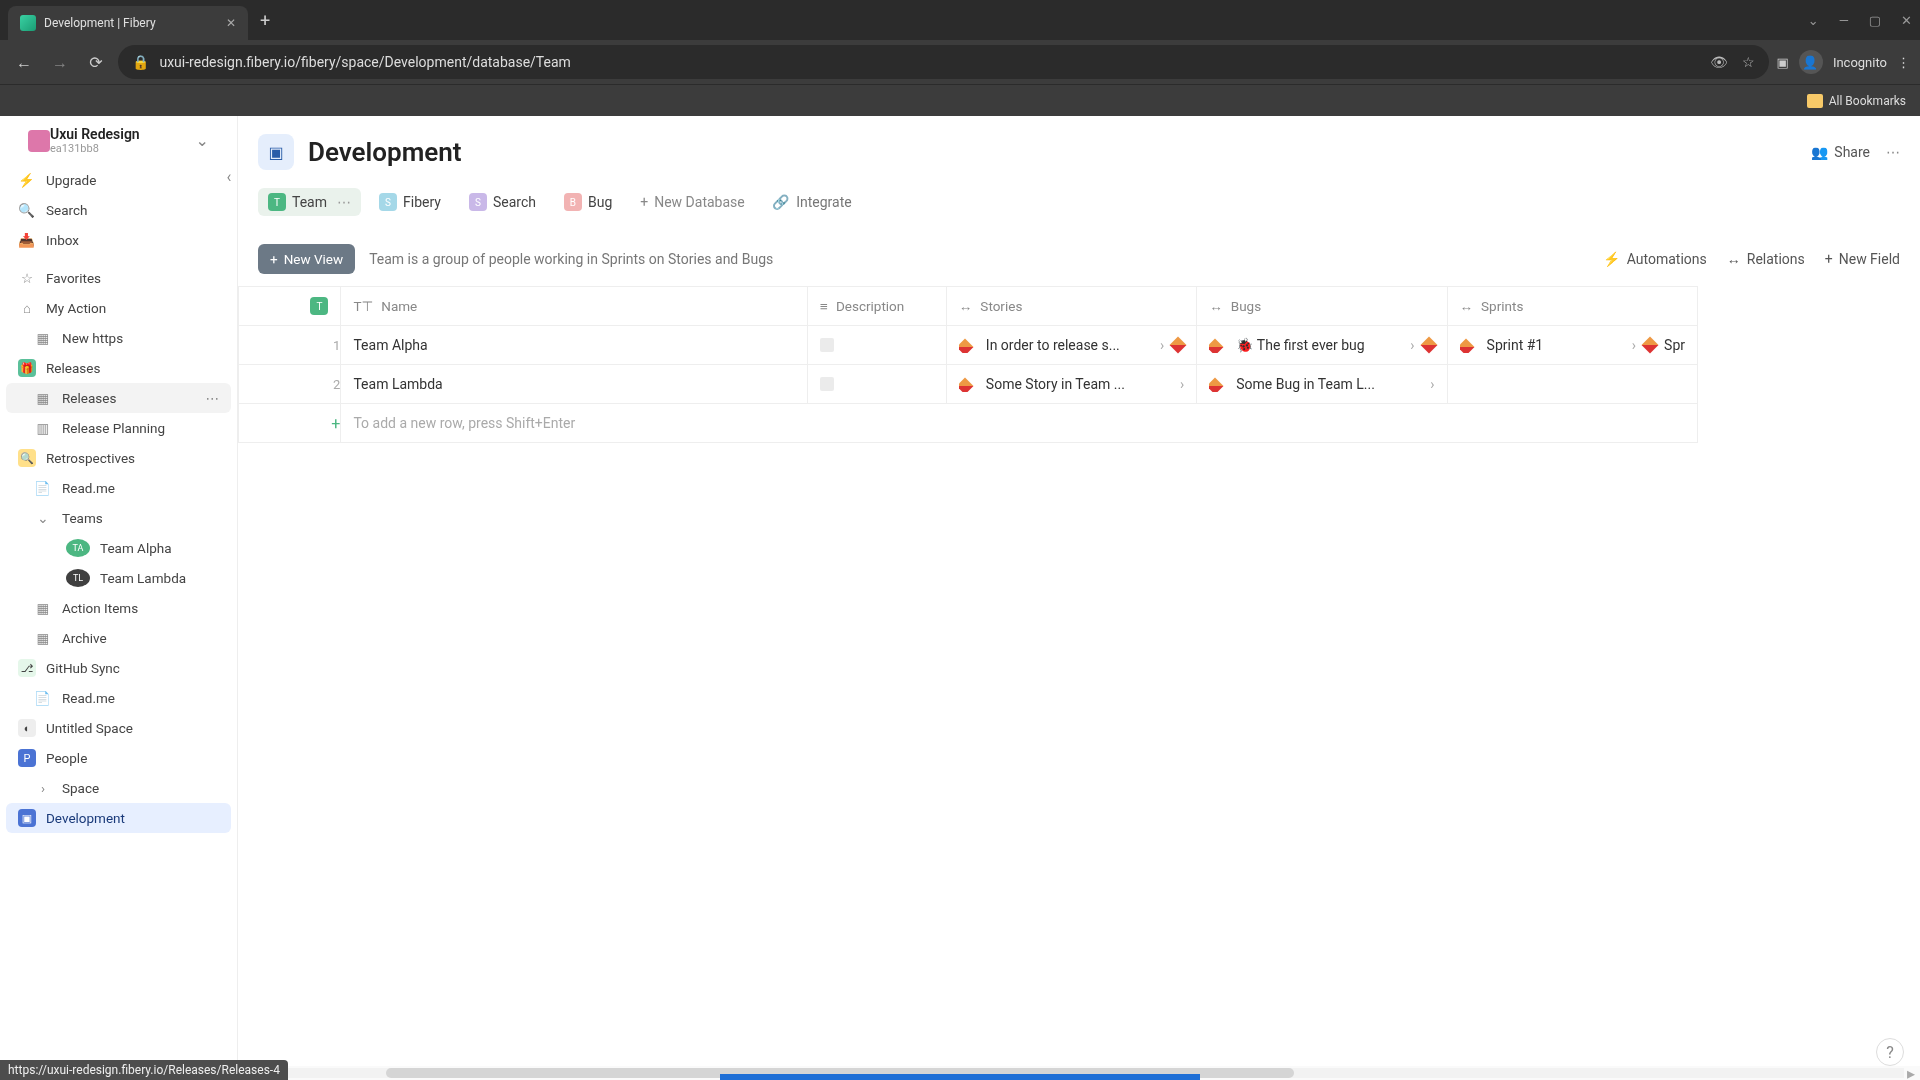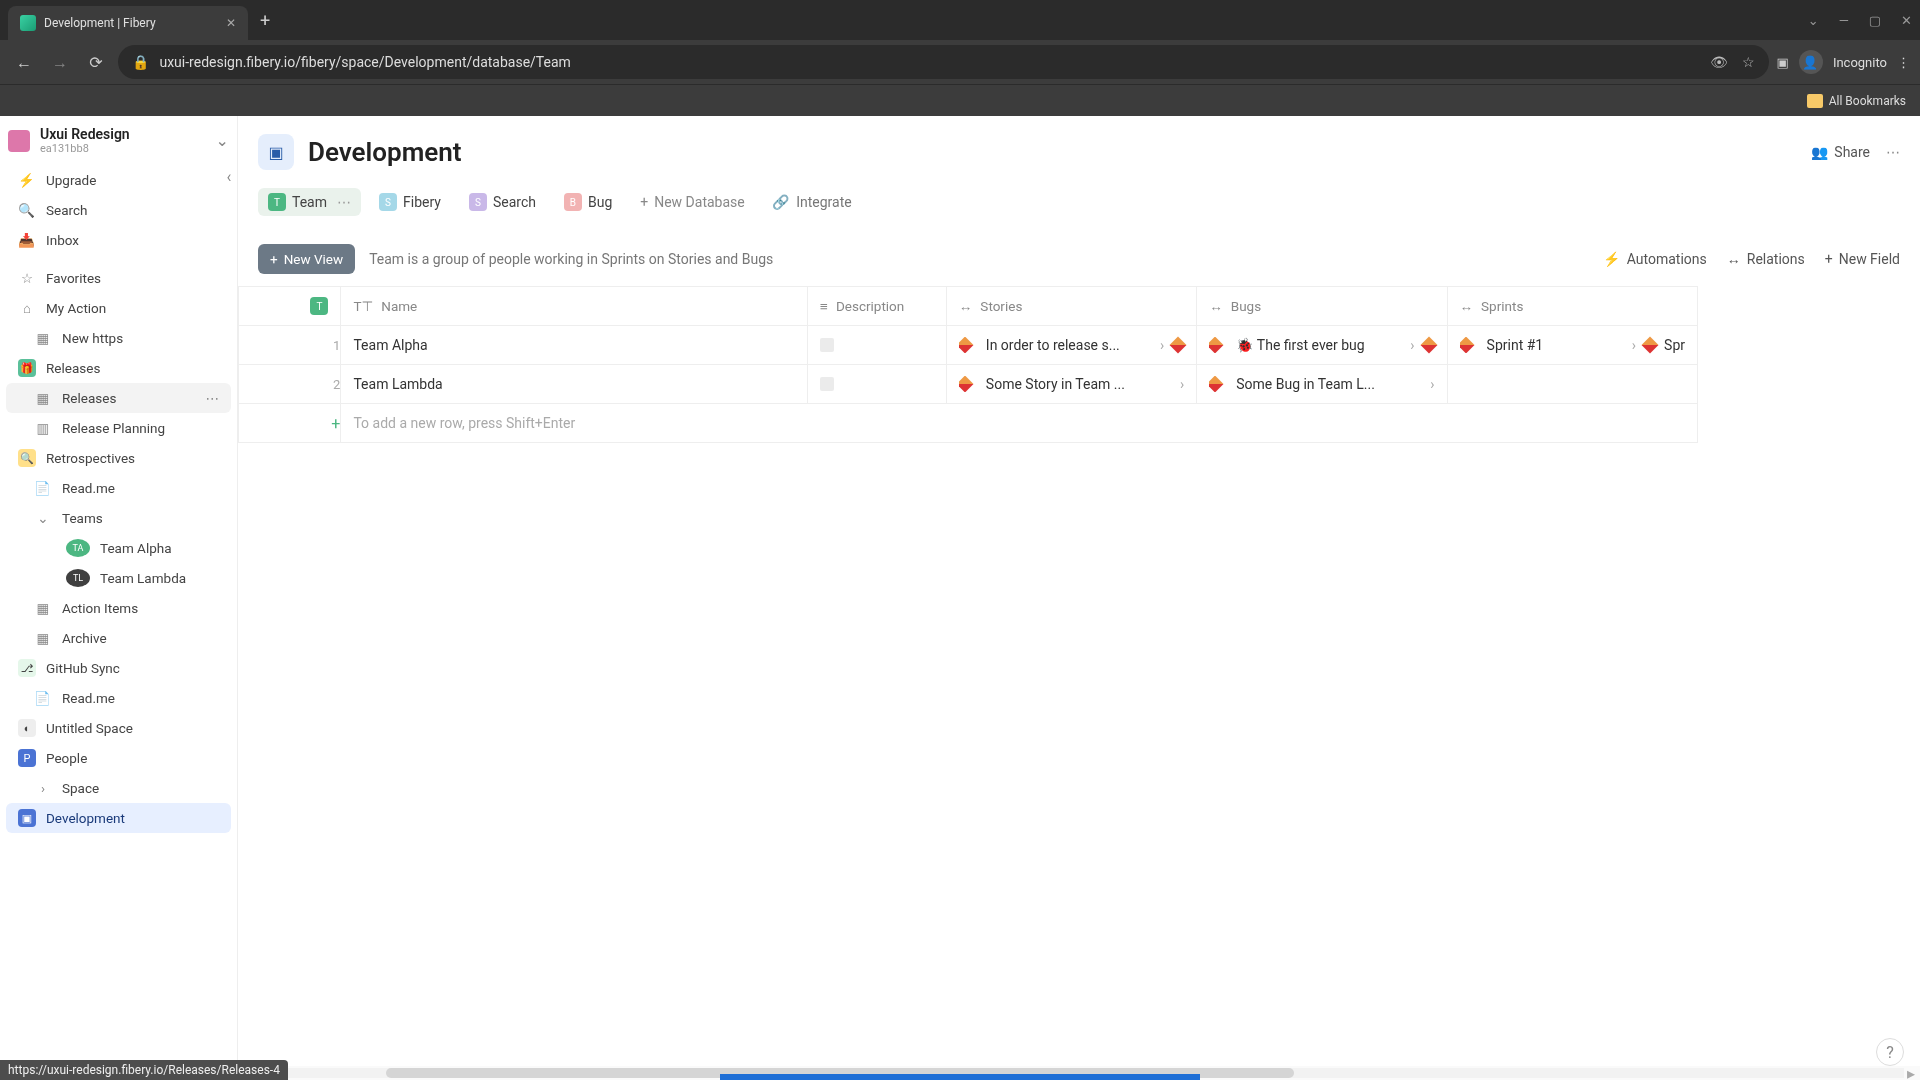--- a/index.html
+++ b/index.html
@@ -23,21 +23,21 @@
 .incog-avatar { width: 24px; height: 24px; background: #555; border-radius: 50%; display:flex; align-items:center; justify-content:center; }
 
 .bookmarks-bar { background: #3c3c3c; height: 32px; display: flex; align-items: center; justify-content: flex-end; padding: 0 14px; color: #ddd; font-size: 12px; border-top: 1px solid #2b2b2b; }
 .bm-folder { width: 16px; height: 14px; background: #f7c968; border-radius: 2px; margin-right: 6px; }
 
 
 .app { background: #fff; height: calc(1080px - 116px); display: flex; position: relative; }
 
 
 .sidebar { width: 238px; background: #fff; border-right: 1px solid #eee; display: flex; flex-direction: column; position: relative; }
-.ws-header { display: flex; align-items: center; padding: 10px 8px; gap: 10px; }
+.ws-header { display: flex; align-items: center; padding: 10px 28px; }
 .ws-avatar { width: 22px; height: 22px; background: #d7a; border-radius: 4px; }
 .ws-name { font-weight: 600; font-size: 14px; color: #222; }
 .ws-sub { font-size: 11px; color: #999; }
 .ws-chev { margin-left: auto; color: #888; cursor: pointer; }
 .collapse-btn { position: absolute; right: -2px; top: 50px; width: 20px; height: 20px; border-radius: 50%; display:flex; align-items:center; justify-content:center; color:#888; cursor:pointer; }
 
 .sb-item { display: flex; align-items: center; height: 30px; padding: 0 12px; gap: 10px; color: #444; font-size: 13.5px; cursor: pointer; border-radius: 6px; margin: 0 6px; }
 .sb-item.hovered { background: #f3f3f3; }
 .sb-item.active { background: #e7efff; color: #1a3a7a; }
 .sb-ico { width: 18px; height: 18px; display: flex; align-items: center; justify-content: center; color: #888; flex-shrink: 0; }
@@ -81,21 +81,21 @@
 
 .table-wrap { overflow: auto; flex: 1; position: relative; }
 .tbl { border-collapse: collapse; min-width: 1460px; }
 .tbl th, .tbl td { border: 1px solid #eee; padding: 0; vertical-align: middle; }
 .th-inner { display: flex; align-items: center; gap: 8px; padding: 10px 12px; color: #888; font-size: 13.5px; font-weight: 400; }
 .col-num { width: 90px; text-align: right; color: #aaa; font-size: 13px; padding-right: 14px; }
 .col-name { width: 410px; }
 .col-desc { width: 122px; }
 .col-rel { width: 220px; }
 .td-inner { padding: 10px 12px; font-size: 14px; color: #333; display: flex; align-items: center; gap: 8px; min-height: 38px; }
-.rel-chip { display: flex; align-items: center; gap: 15px; flex: 1; overflow: hidden; white-space: nowrap; text-overflow: ellipsis; cursor: pointer; }
+.rel-chip { display: flex; align-items: flex-end; gap: 15px; flex: 1; overflow: hidden; white-space: nowrap; text-overflow: ellipsis; cursor: pointer; }
 .rel-chip span.txt { overflow: hidden; text-overflow: ellipsis; }
 .flag { width: 12px; height: 12px; background: linear-gradient(135deg,#e94 50%,#d33 50%); transform: rotate(45deg); }
 .chev { color: #aaa; margin-left: auto; cursor: pointer; }
 .add-row { color: #aaa; font-size: 14px; }
 .plus-add { color: #4cb782; font-size: 16px; text-align: right; padding-right: 14px; }
 .th-type-badge { width: 18px; height: 18px; border-radius: 4px; background:#4cb782; display:flex; align-items:center; justify-content:center; font-size:10px; color:#fff; }
 .desc-ico { width:14px; height:14px; background:#ccc; opacity:0.4; border-radius:2px; }
 
 
 .status-link { position: absolute; bottom: 0; left: 0; background: #4d4d4d; color: #eee; font-size: 12px; padding: 3px 8px; border-radius: 0 4px 0 0; }

